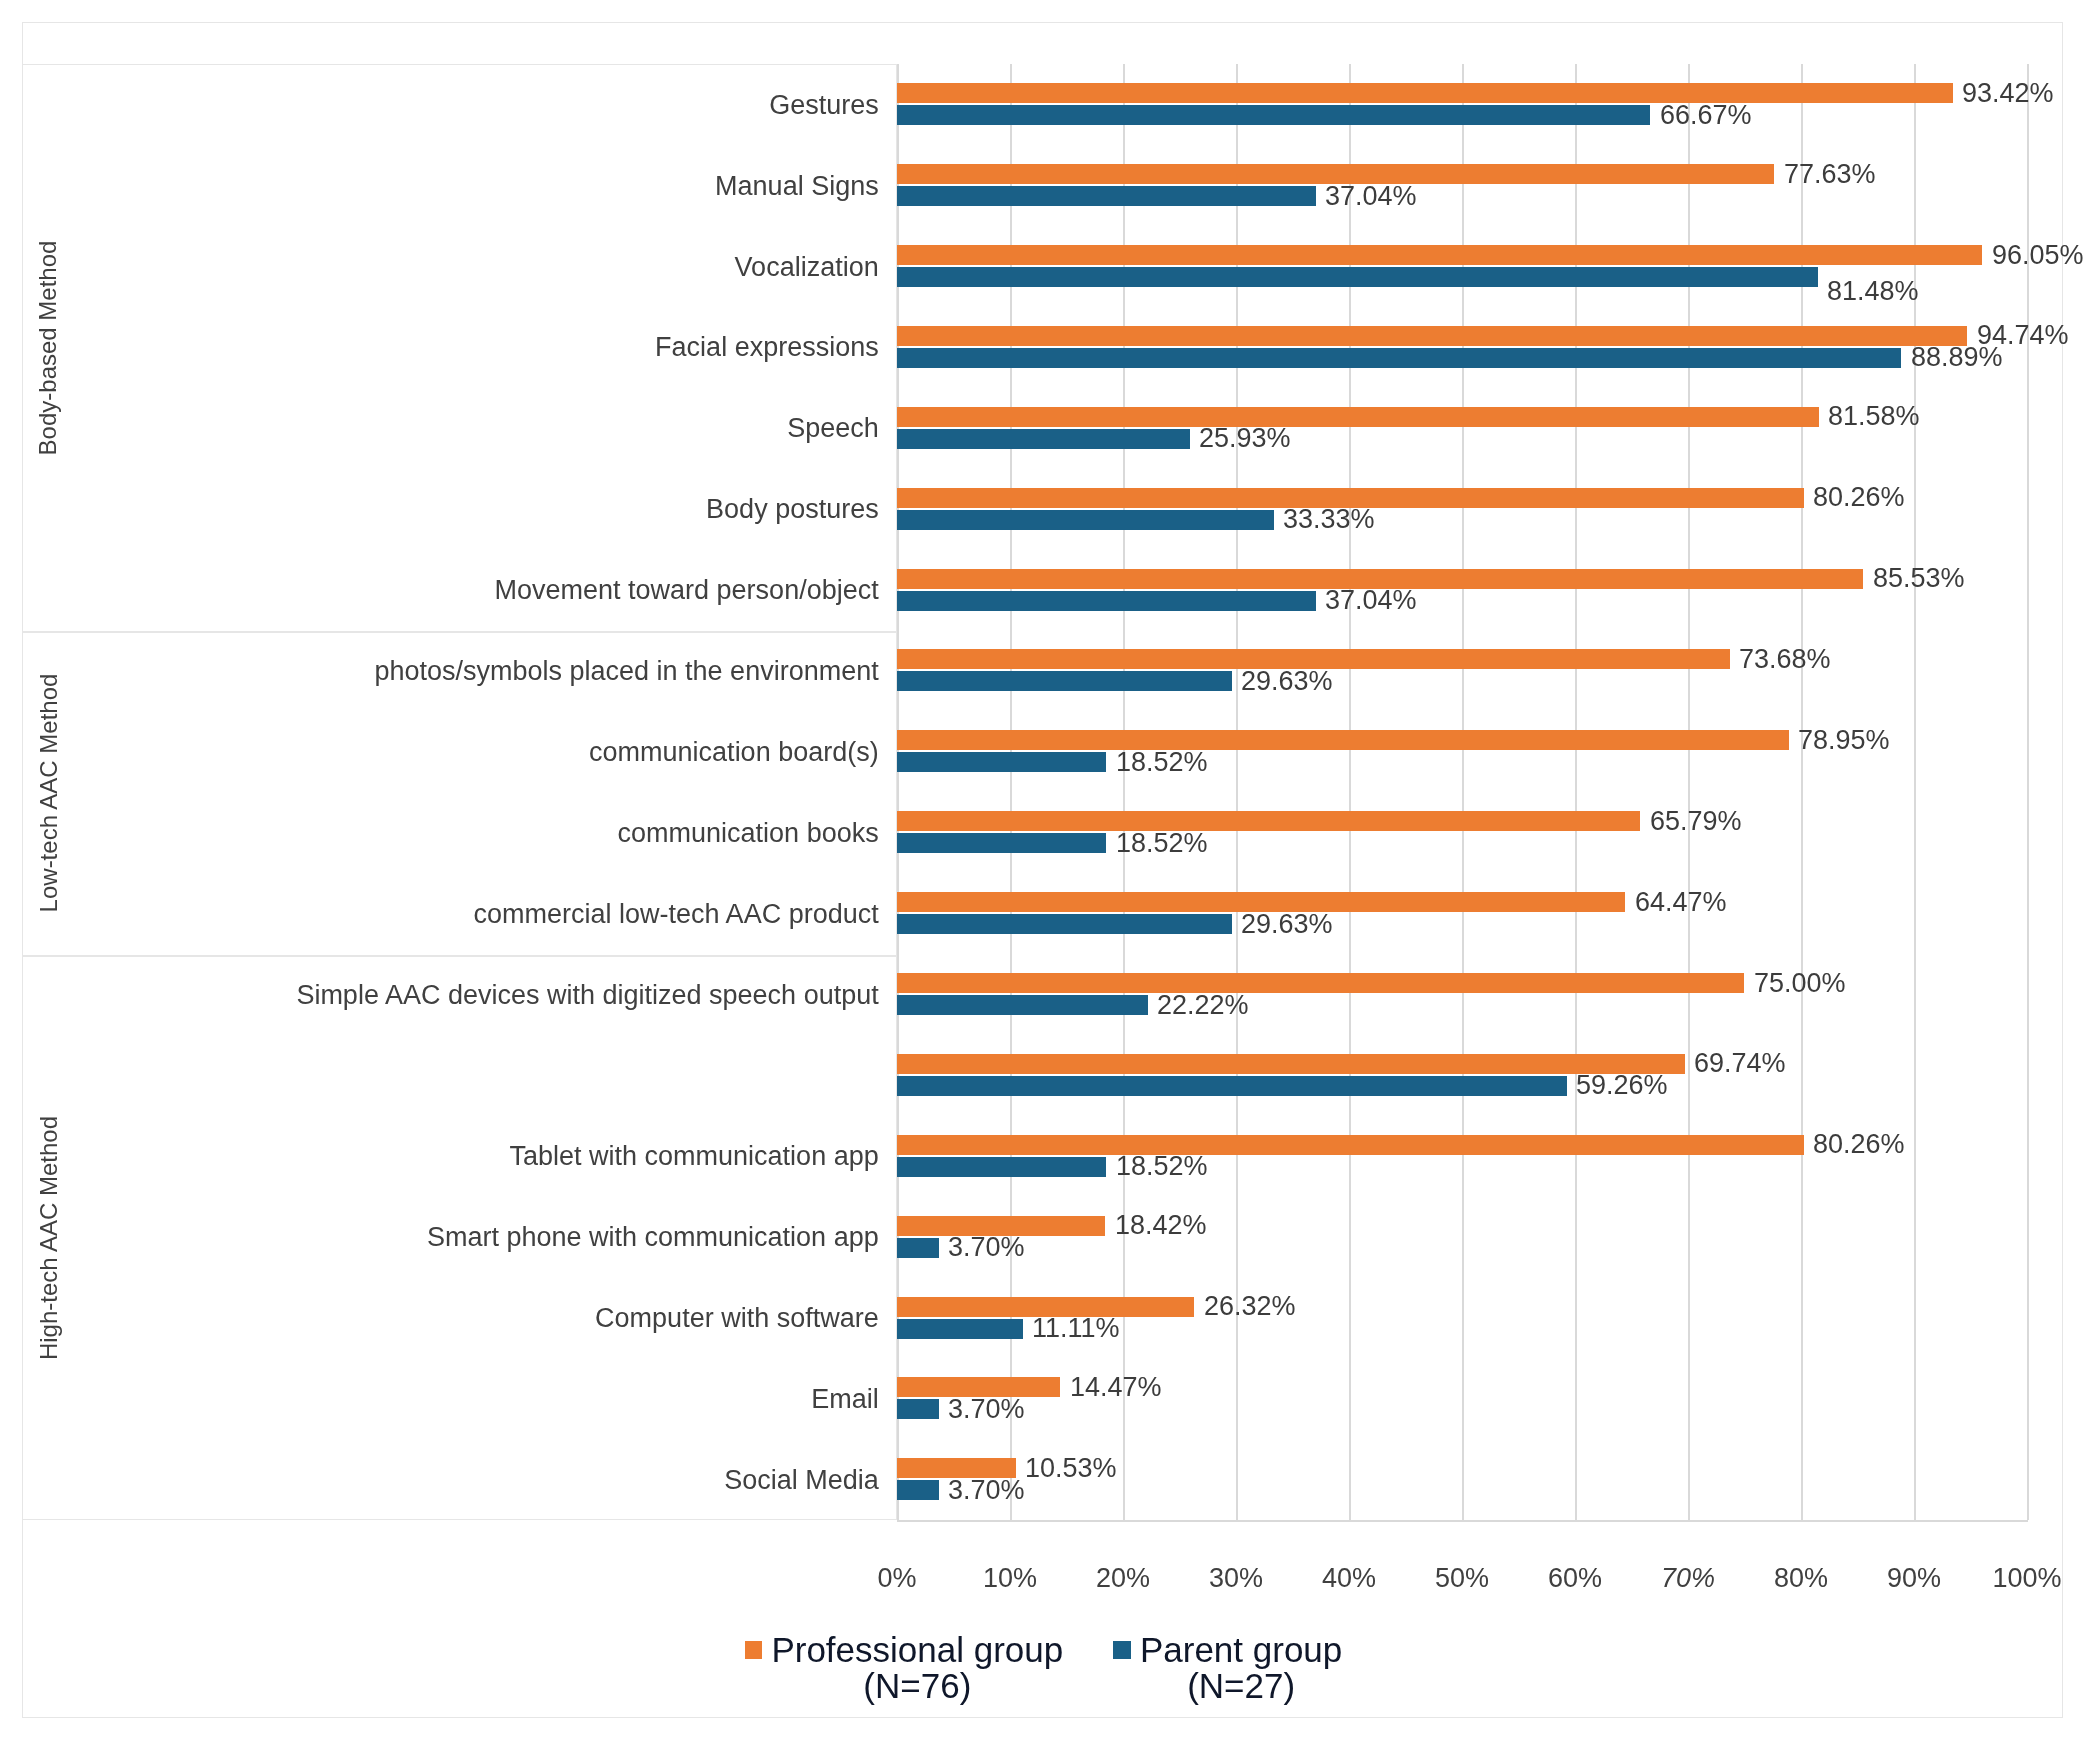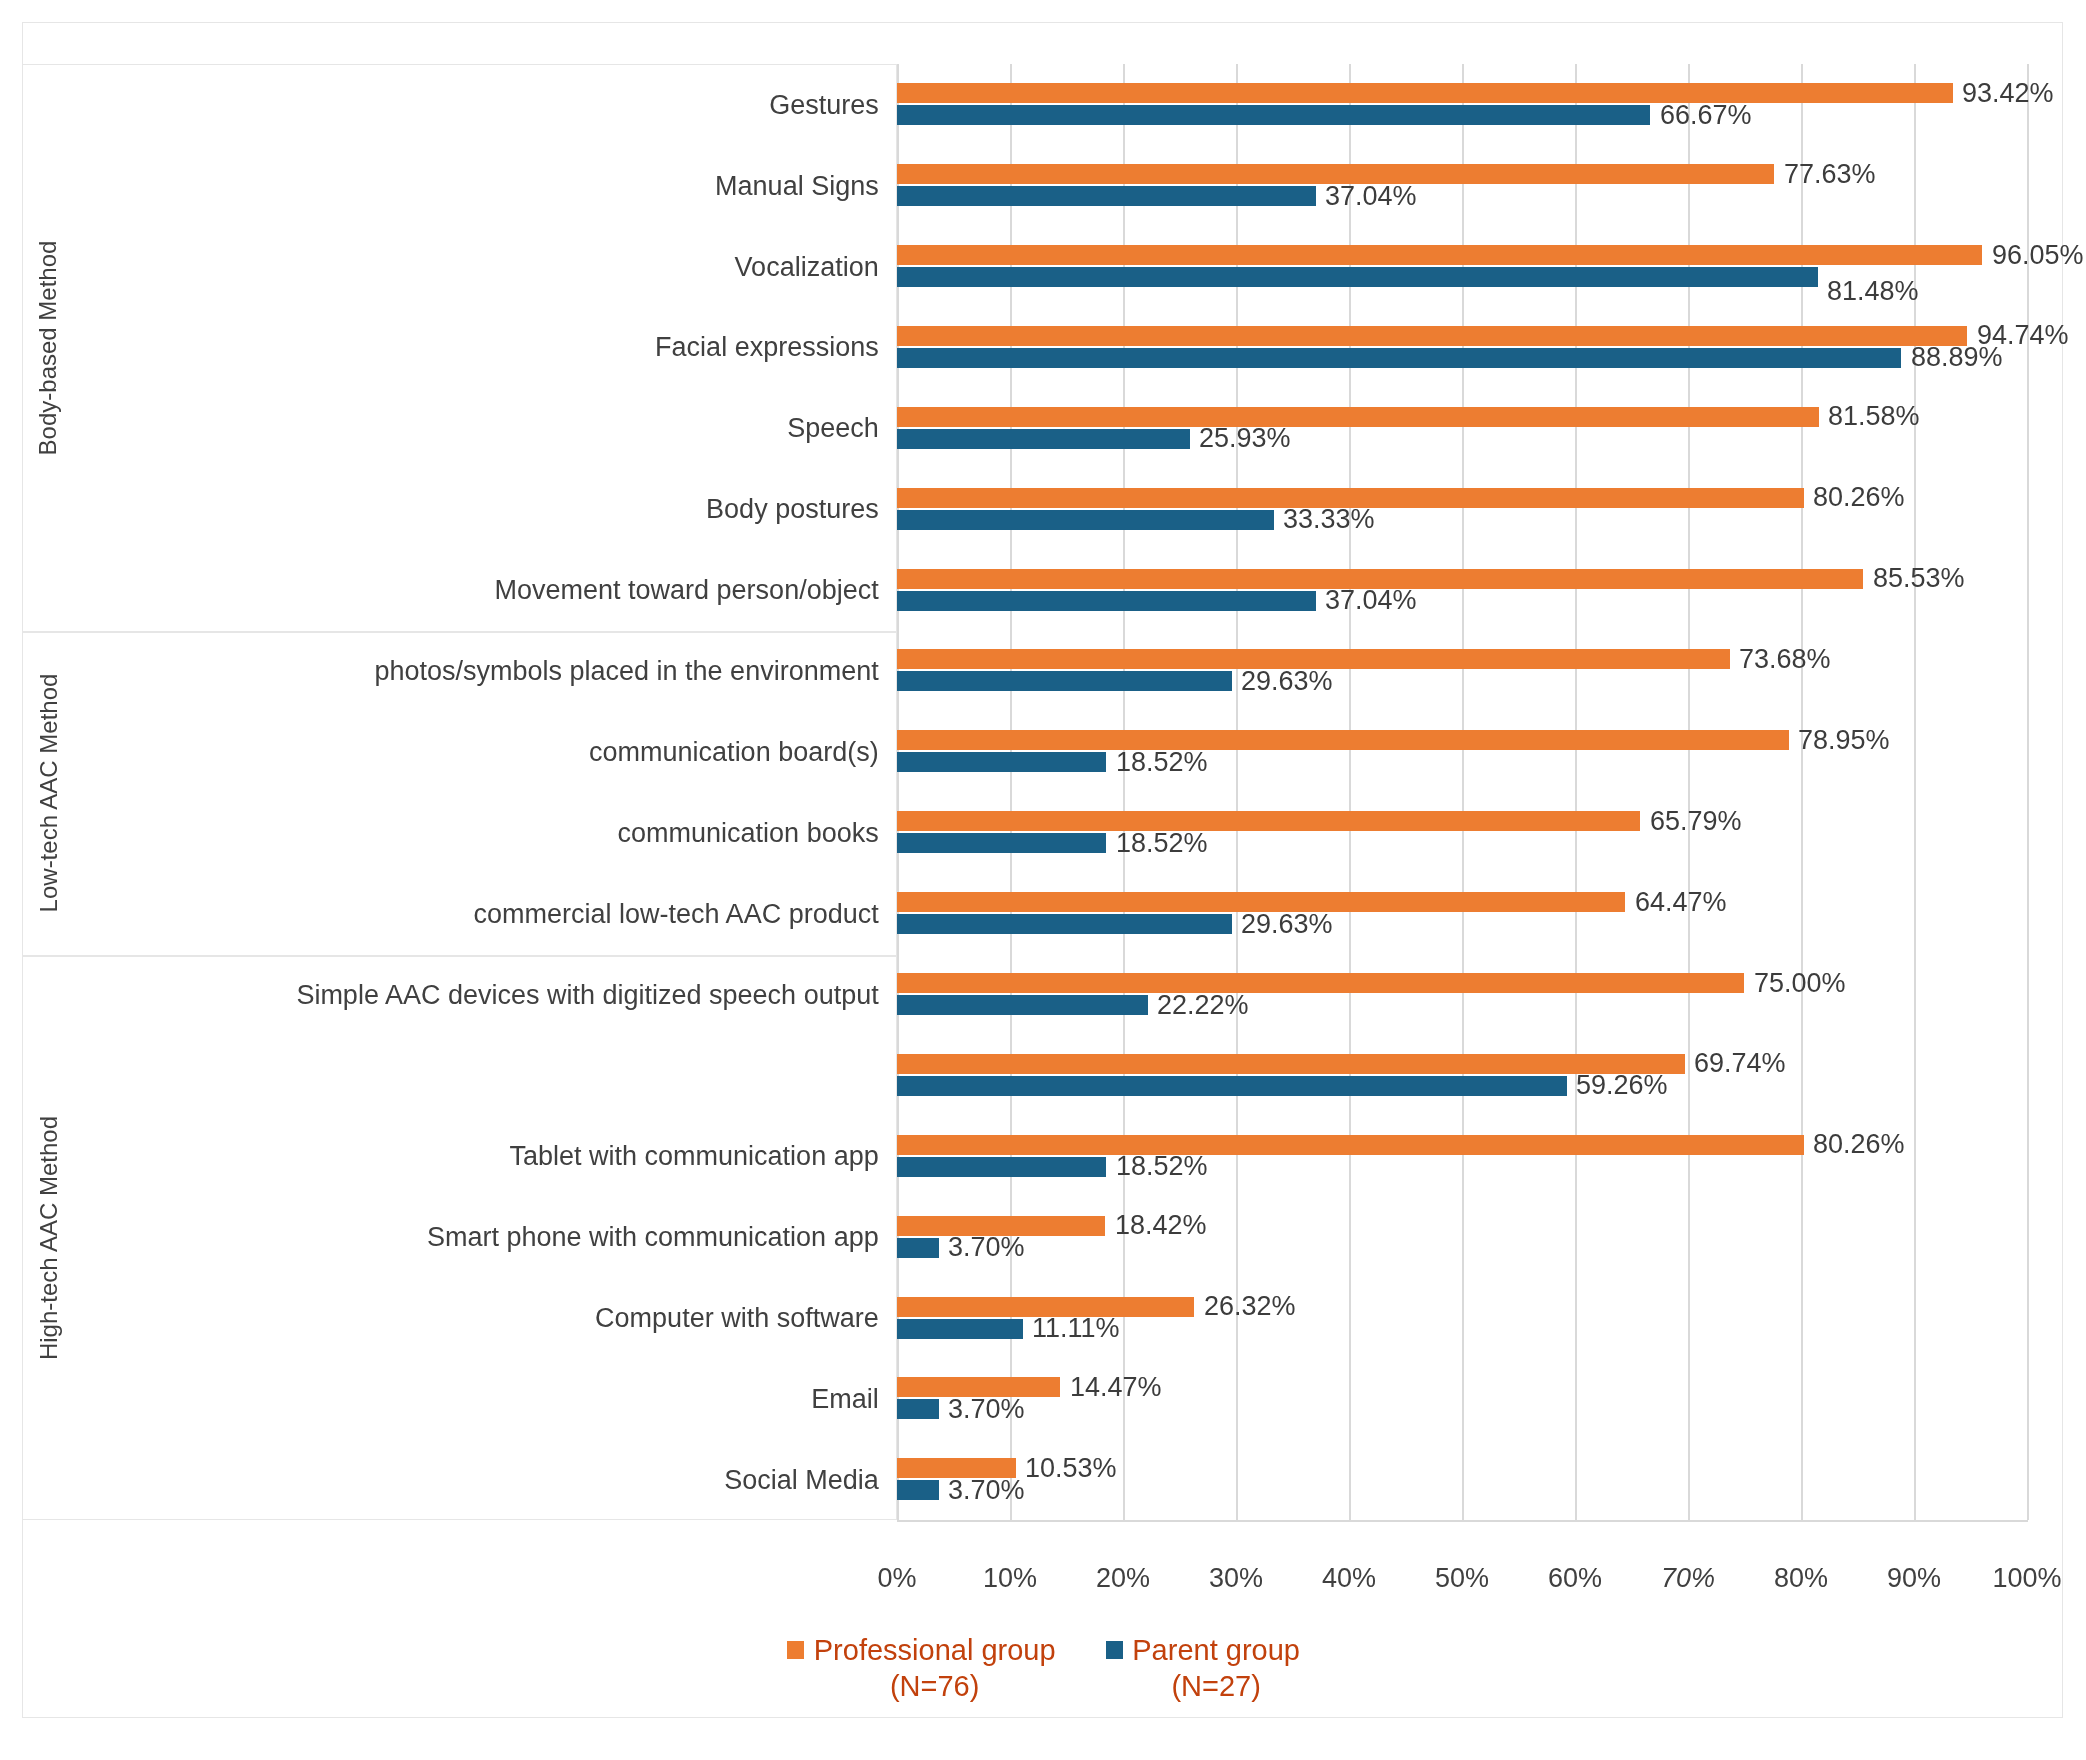--- a/index.html
+++ b/index.html
@@ -151,22 +151,22 @@
   }
   .legend-swatch {
     width: 17.3px;
     height: 17.3px;
     margin-top: 9.4px;
     flex: 0 0 auto;
   }
   .legend-swatch.pro { background: #ED7D31; }
   .legend-swatch.par { background: #1A6087; }
   .legend-text {
-    font-size: 29px;
-    color: #c2410c;
+    font-size: 35px;
+    color: #0f172a;
     line-height: 36px;
     text-align: center;
     white-space: nowrap;
   }
 </style>
 </head>
 <body>
 
 <div id="chart-frame">
 

